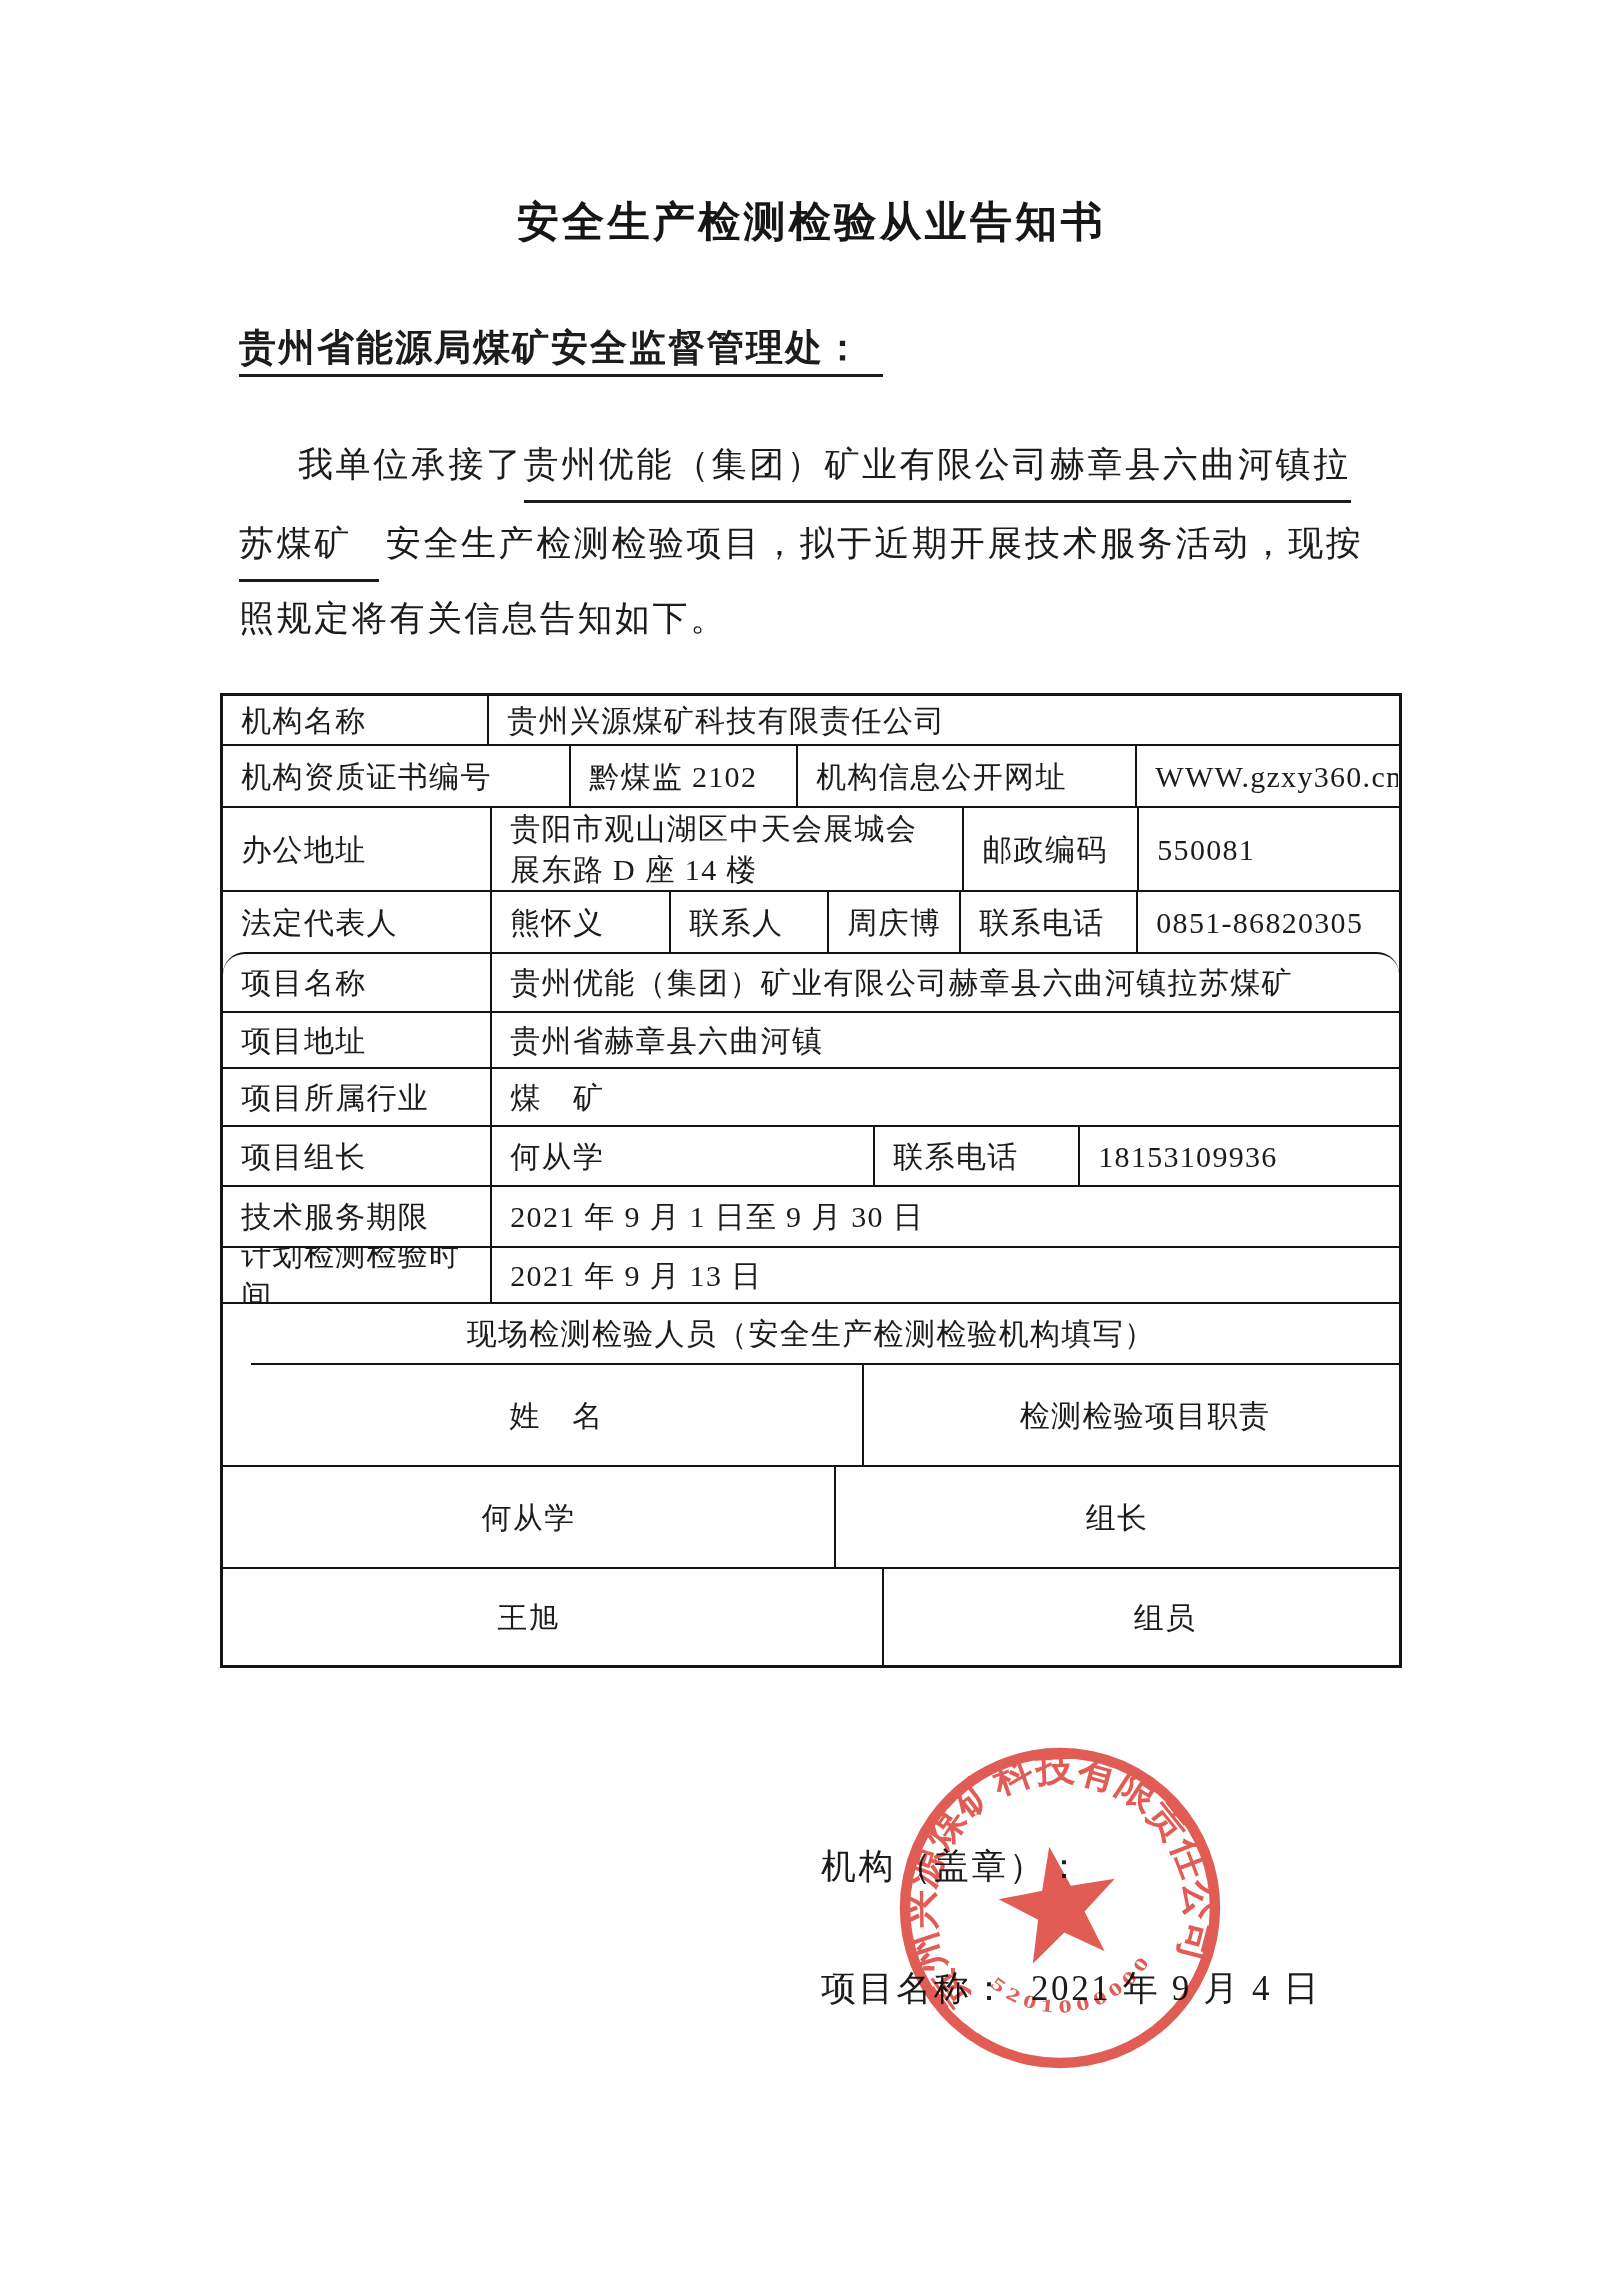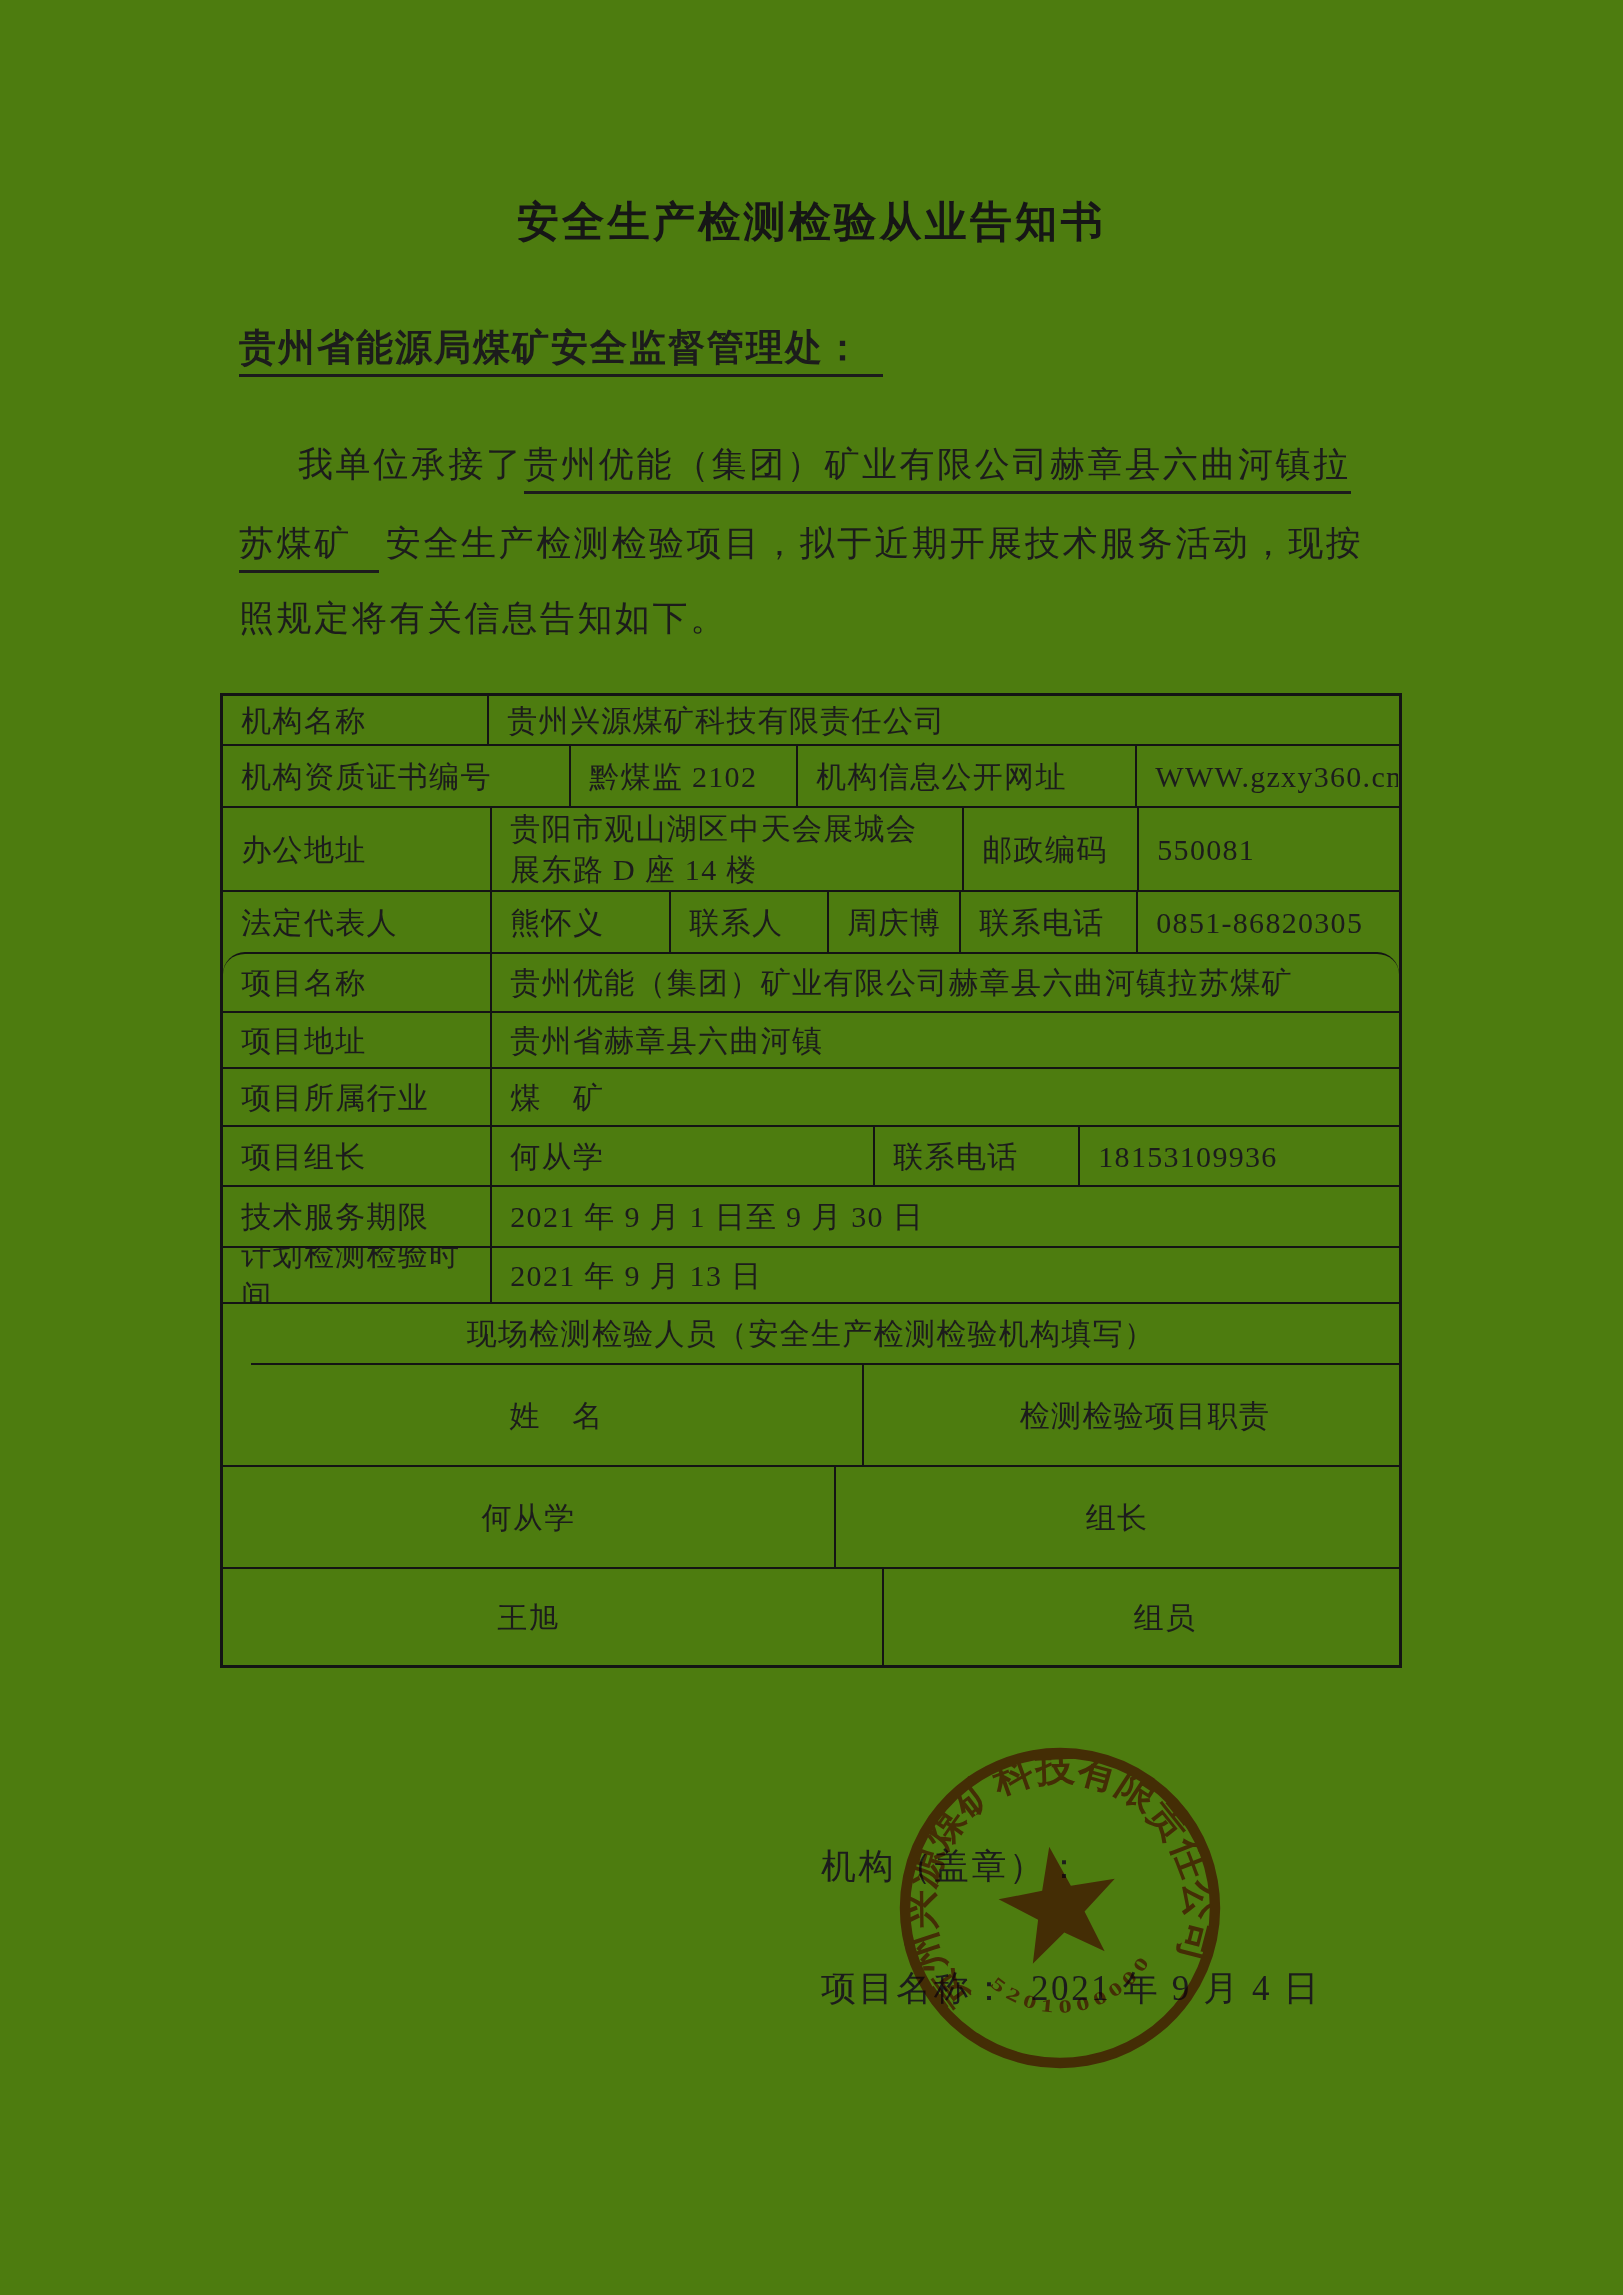--- a/index.html
+++ b/index.html
@@ -1,20 +1,20 @@
 <!DOCTYPE html>
 <html style="font-size:10.5px"><head>
 <meta charset="utf-8">
 <style>
   html,body{margin:0;padding:0;background:#e8e8e8;}
   .page{
     position:relative;
     width:1623px;height:2295px;
     margin:0 auto;
-    background:#4d7c0f;
+    background:#ffffff;
     overflow:hidden;
     font-family:"Liberation Serif","DejaVu Serif",serif;
     color:#1c1c1c;
   }
   .doc-title{
     position:absolute;top:196px;left:0;width:1623px;
     text-align:center;
     font-family:"Liberation Sans","DejaVu Sans",sans-serif;
     font-weight:bold;
     font-size:42px;line-height:51px;
@@ -34,21 +34,21 @@
   .para-line{
     position:absolute;left:239px;width:1152px;
     font-size:35px;line-height:45px;letter-spacing:2.6px;
     white-space:nowrap;
   }
   .pl1{top:442px;padding-left:59px;}
   .pl2{top:521px;}
   .pl3{top:596px;}
   .useg{
     border-bottom:3.3px solid #1c1c1c;
-    padding-bottom:4px;
+    padding-bottom:13px;
     display:inline-block;
   }
   .useg.tail{padding-right:27.5px;margin-right:6.5px;}
   .info-table{
     position:absolute;left:220px;top:693px;
     width:1176px;
     border:3.3px solid #141414;
     background:transparent;
   }
   .tr{display:grid;box-sizing:border-box;border-top:2.6px solid #141414;}

